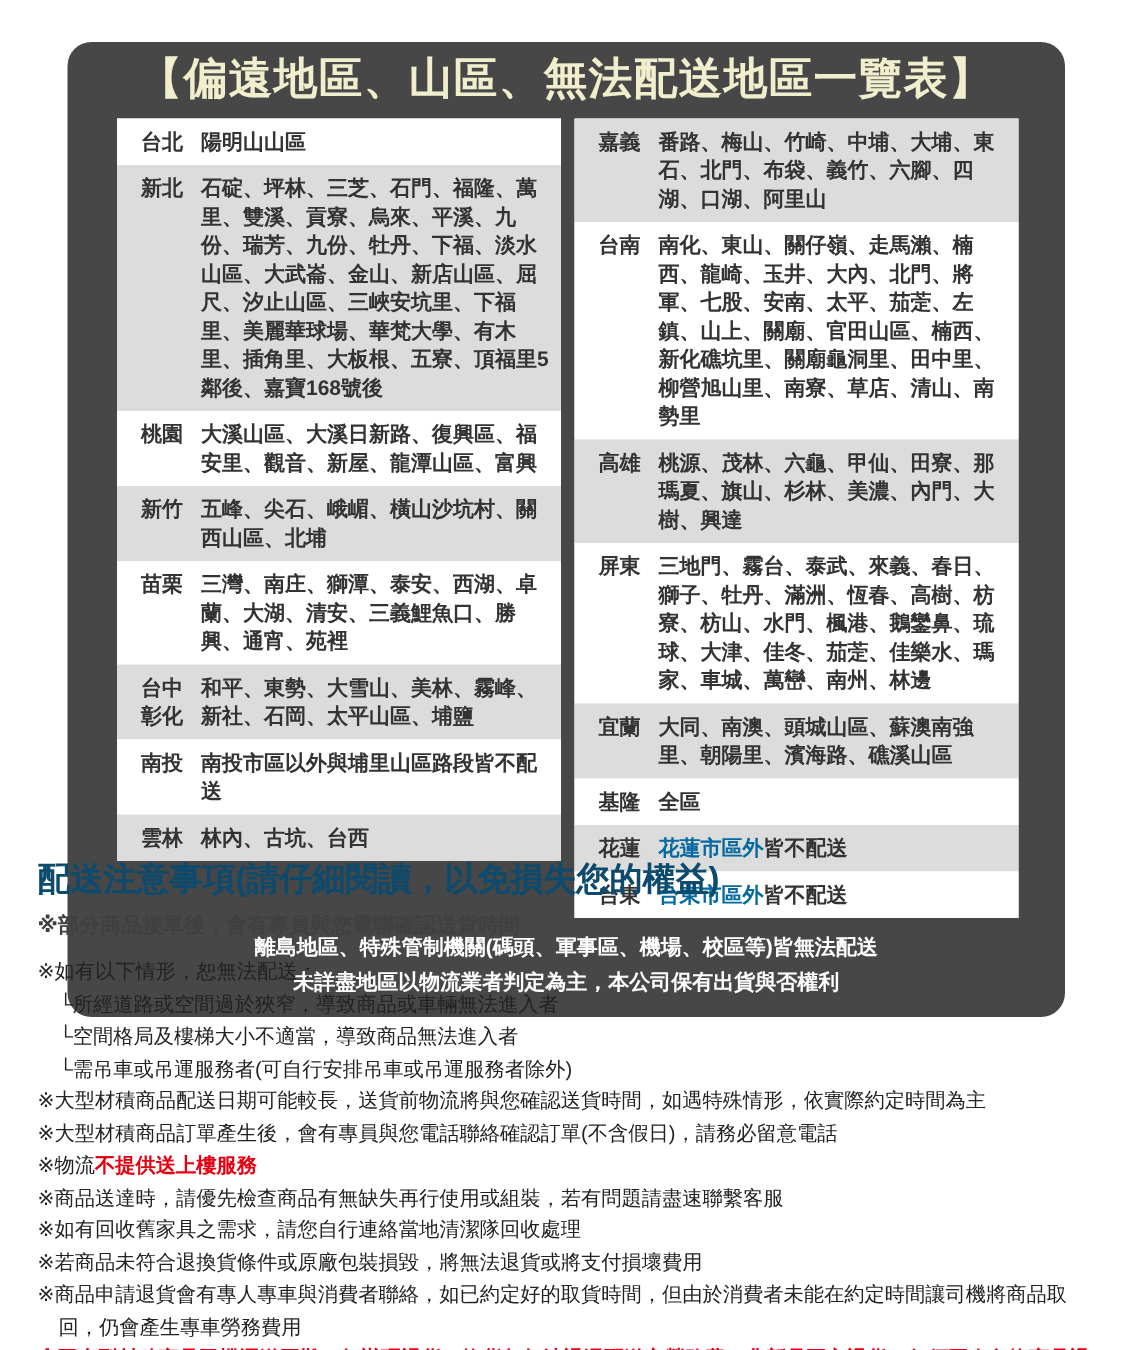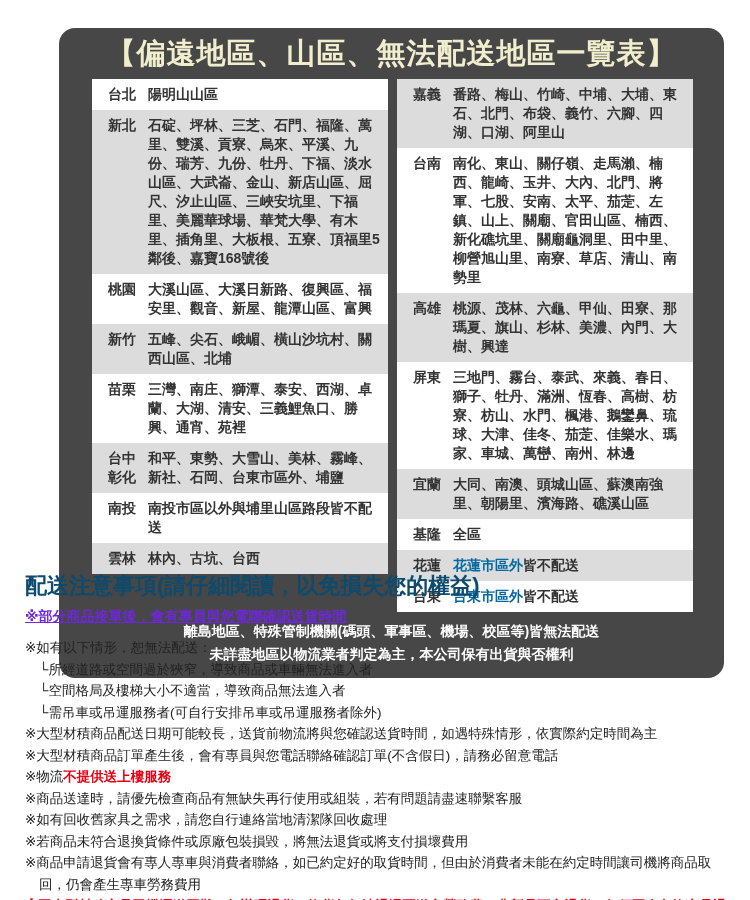--- a/index.html
+++ b/index.html
@@ -2,21 +2,21 @@
 <html><head>
 <meta charset="utf-8">
 <style>
   html,body { margin:0; padding:0; }
   body {
     width:750px; height:900px; background:#ffffff;
     font-family:"Liberation Sans","DejaVu Sans",sans-serif;
     position:relative; overflow:hidden;
   }
   .dark-box {
-    position:absolute; left:59px; top:28px; width:665px;
+    position:absolute; left:45px; top:28px; width:665px;
     background:#474747; border-radius:16px; box-sizing:border-box;
     padding-bottom:12px;
   }
   .box-title {
     text-align:center; color:#f0eecd; font-size:29px; font-weight:bold;
     letter-spacing:1px; padding-top:8px; line-height:34px;
   }
   .tables {
     display:flex; gap:9px; padding:9px 31px 0 33px; align-items:flex-start;
   }
@@ -32,21 +32,21 @@
   }
   .region span { max-width:30px; word-break:break-all; display:inline-block; }
   .areas { flex:1; padding:6px 8px 6px 2px; align-self:center; }
   .green-seg { color:#0369a1; }
   .box-footer {
     text-align:center; color:#ffffff; font-weight:bold; font-size:14px;
     line-height:23px; margin-top:8px;
   }
   .notes { position:absolute; left:25px; top:574px; width:702px; }
   .notes-heading { color:#0c4a6e; font-size:22px; font-weight:bold; line-height:24px; }
-  .notes-sub { color:#6d28d9; font-size:14px; font-weight:bold; margin-top:9px; line-height:19px;text-decoration:underline; }
+  .notes-sub { color:#404040; font-size:14px; font-weight:bold; margin-top:9px; line-height:19px; }
   .note-items { margin-top:11px; }
   .note {
     font-size:13.5px; color:#222222; line-height:21.5px;
     padding-left:14px; text-indent:-14px;
   }
   .note.sub { margin-left:14px; }
   .note.red { color:#e60012; font-weight:bold; }
   .note .red-seg { color:#e60012; font-weight:bold; }
 </style>
 </head>
@@ -83,21 +83,21 @@
         <div class="trow light">
           <div class="region">
             <span>苗栗</span>
           </div>
           <div class="areas">三灣、南庄、獅潭、泰安、西湖、卓蘭、大湖、清安、三義鯉魚口、勝興、通宵、苑裡</div>
         </div>
         <div class="trow shade">
           <div class="region">
             <span>台中彰化</span>
           </div>
-          <div class="areas">和平、東勢、大雪山、美林、霧峰、新社、石岡、台東市區外、埔鹽</div>
+          <div class="areas">和平、東勢、大雪山、美林、霧峰、新社、石岡、太平山區、埔鹽</div>
         </div>
         <div class="trow light">
           <div class="region">
             <span>南投</span>
           </div>
           <div class="areas">南投市區以外與埔里山區路段皆不配送</div>
         </div>
         <div class="trow shade">
           <div class="region">
             <span>雲林</span>

